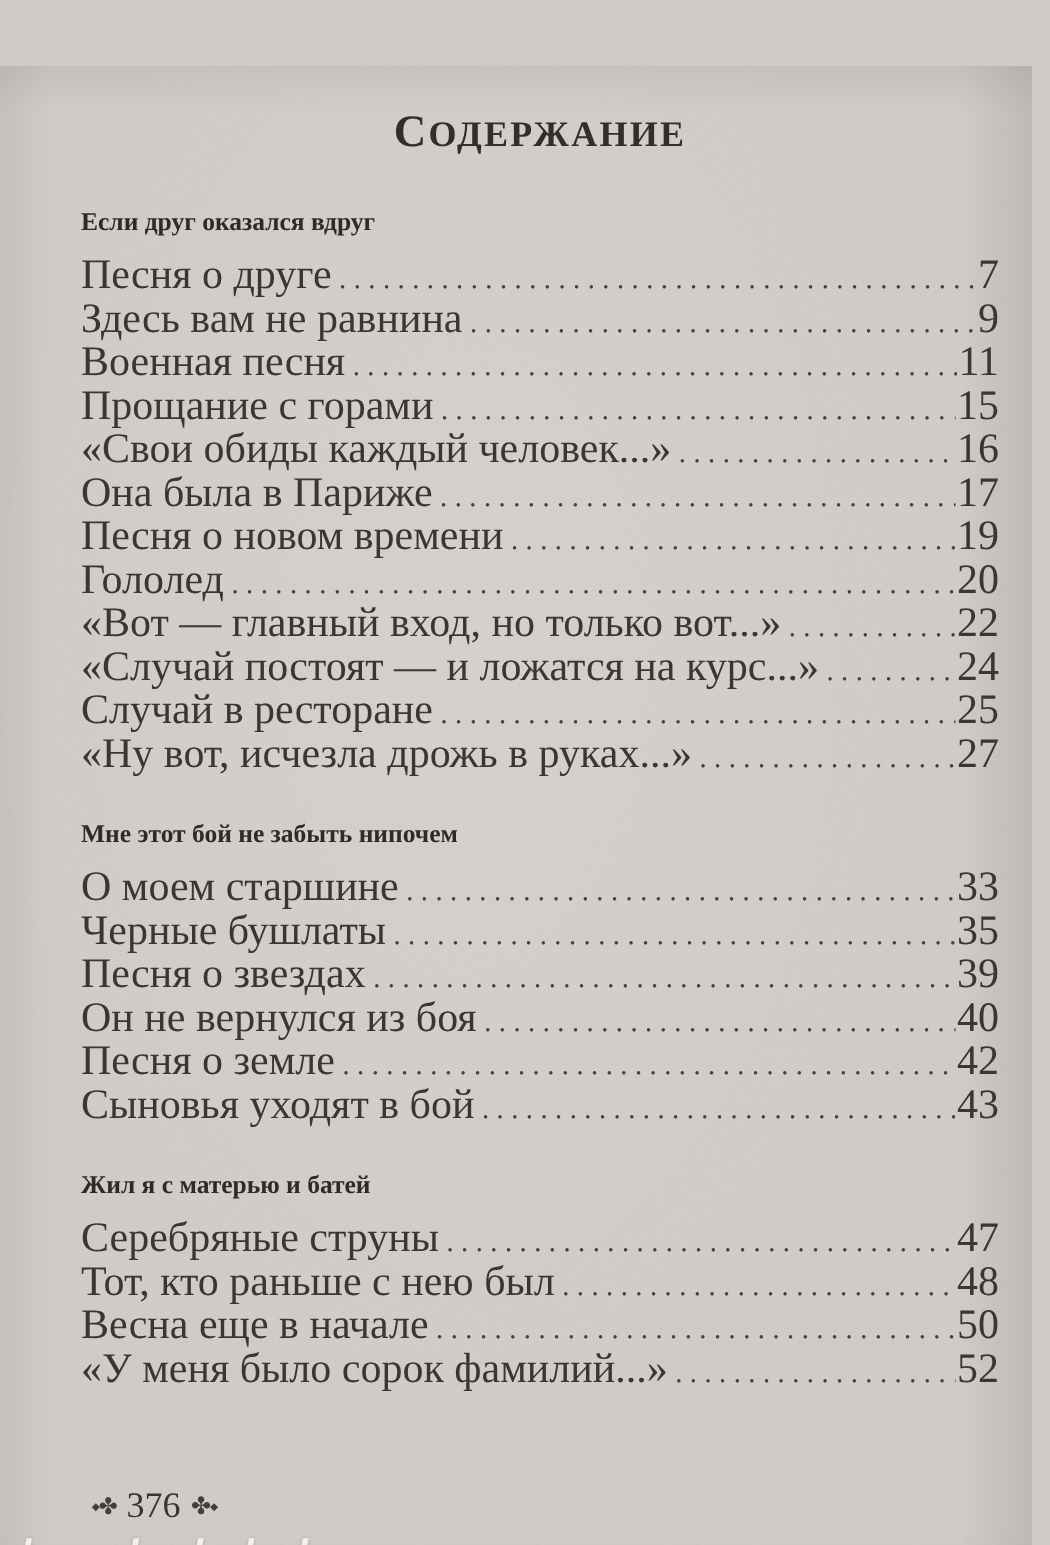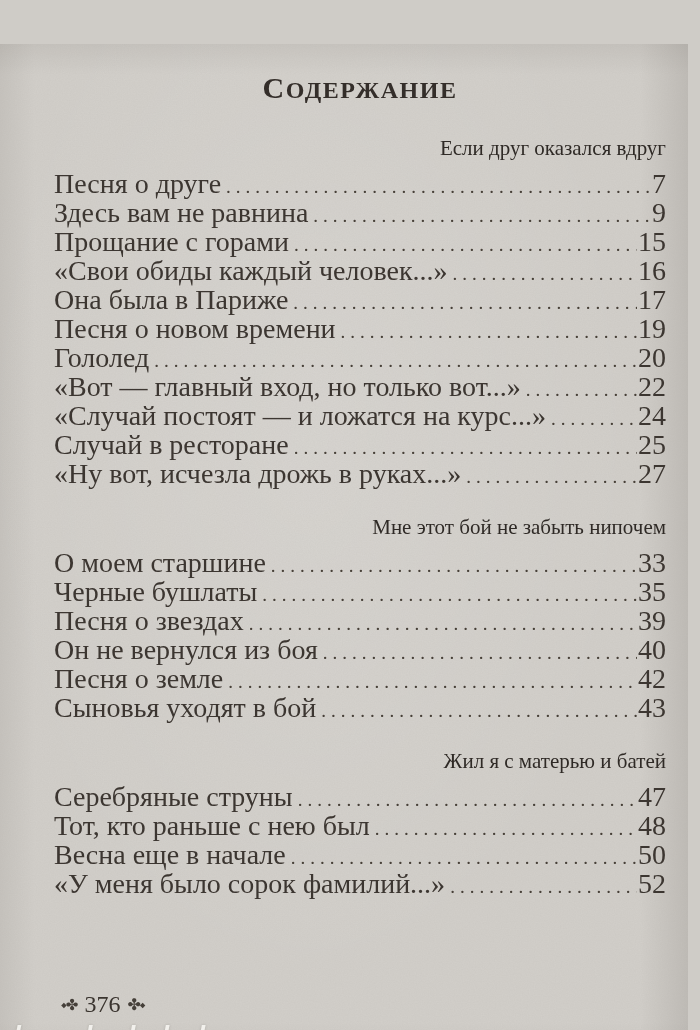--- a/index.html
+++ b/index.html
@@ -31,23 +31,23 @@
   h1.toc-title {
     text-align:center;
     font-weight:bold;
     font-size:24px;
     line-height:36px;
     letter-spacing:1.5px;
     color:#342e2a;
   }
   h1.toc-title::first-letter { font-size:30px; }
   section h2.section-heading {
-    text-align:right;
-    font-weight:normal;
-    font-size:21px;
+    text-align:left;
+    font-weight:bold;
+    font-size:17px;
     line-height:24px;
     color:#2f2a26;
     margin:28px 0 8px 0;
   }
   section:first-of-type h2.section-heading { margin-top:28px; }
   .entries { }
   .entry {
     display:flex;
     align-items:baseline;
     height:29px;
@@ -122,20 +122,25 @@
     <span class="leader"></span>
     <span class="p">7</span>
   </div>
 
   <div class="entry">
     <span class="t">Здесь вам не равнина</span>
     <span class="leader"></span>
     <span class="p">9</span>
   </div>
 
+  <div class="entry">
+    <span class="t">Военная песня</span>
+    <span class="leader"></span>
+    <span class="p">11</span>
+  </div>
 
 
   <div class="entry">
     <span class="t">Прощание с горами</span>
     <span class="leader"></span>
     <span class="p">15</span>
   </div>
 
   <div class="entry">
     <span class="t">«Свои обиды каждый человек...»</span>

